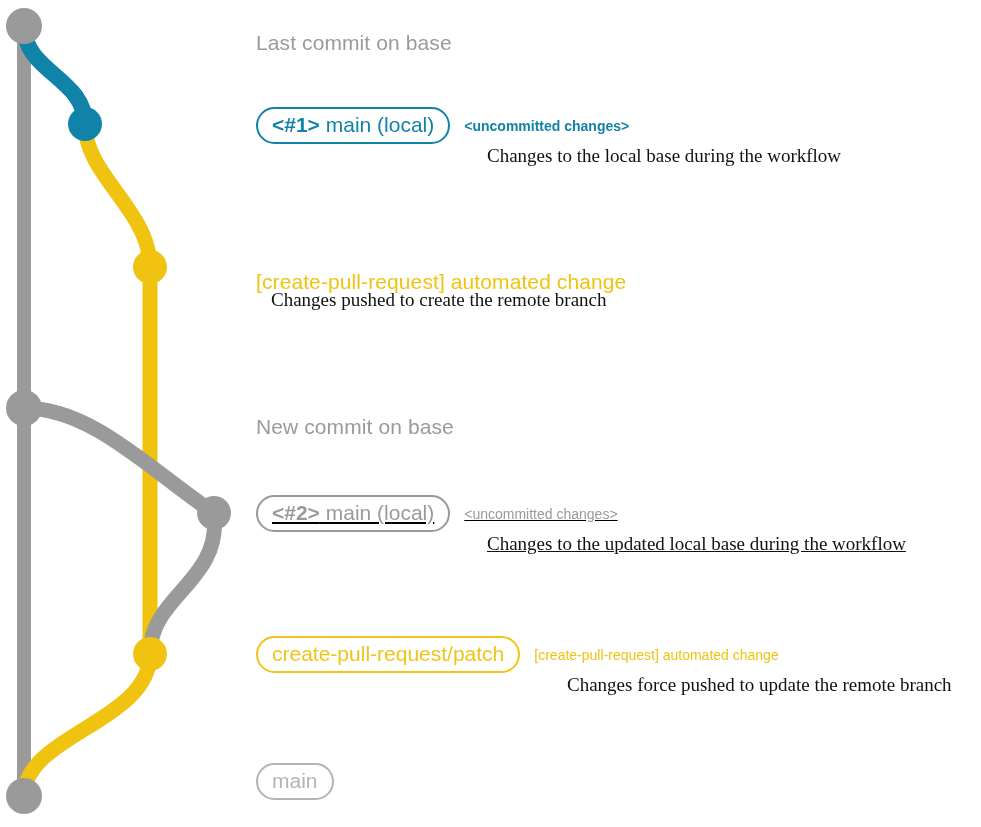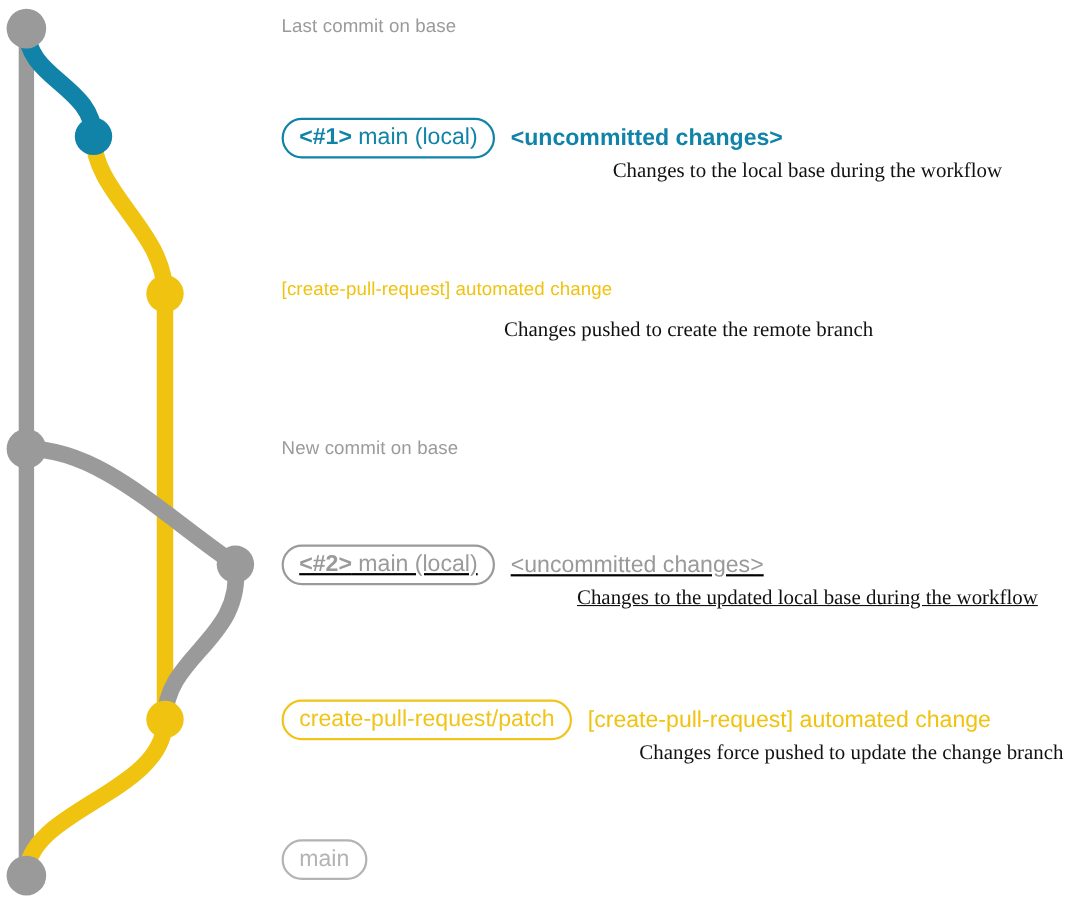--- a/index.html
+++ b/index.html
@@ -33,24 +33,25 @@
   }
 
   .row {
     position: absolute;
     left: 0;
     width: 981px;
   }
 
   
   .heading {
-    font-size: 17px;
+    font-size: 21px;
     font-weight: 400;
     letter-spacing: 0.1px;
     white-space: nowrap;
+    margin-top: 17px;
   }
   .heading.gray   { color: #9a9a9a; }
   .heading.yellow { color: #EFC310; }
 
   
   .pill-line {
     display: flex;
     align-items: center;
     white-space: nowrap;
   }
@@ -65,37 +66,36 @@
     box-sizing: border-box;
   }
   .pill .num { font-weight: 700; }
   .pill .rest { font-weight: 400; }
   .pill-blue   { color: #1183A8; }
   .pill-gray   { color: #9a9a9a; }
   .pill-yellow { color: #F0C419; }
   .pill-main   { color: #b3b3b3; }
 
   .title {
-    font-size: 21px;
+    font-size: 14px;
     font-weight: 400;
     white-space: nowrap;
     margin-left: 14px;
   }
   .title-blue   { color: #1183A8; font-weight: 700; }
   .title-gray   { color: #9a9a9a; }
   .title-yellow { color: #EFC310; }
   .title-merge  { color: #a8a8a8; }
 
   
   .subtext {
     font-family: "Liberation Serif", serif;
     font-size: 19px;
     color: #111111;
     white-space: nowrap;
-    text-align: center;
   }
 </style>
 </head>
 <body>
 
 <svg id="graph-canvas" viewBox="0 0 981 827" width="981" height="827" xmlns="http://www.w3.org/2000/svg">
 
   <path d="M 24 26 L 24 796" stroke="#9a9a9a" stroke-width="14" fill="none" stroke-linecap="butt"></path>
 
   <path d="M 24 26 C 24 72, 85 78, 85 124" stroke="#1183A8" stroke-width="16" fill="none" stroke-linecap="round"></path>
@@ -162,21 +162,21 @@
 
   <div class="row" style="top:636px;">
     <div class="pill-line" style="margin-left:256px;">
       <span class="pill pill-yellow">
         <span class="num"></span><span class="rest">create-pull-request/patch</span>
       </span>
       <span class="title title-yellow">[create-pull-request] automated change</span>
     </div>
   </div>
   <div class="row" style="top:674px;">
-    <div class="subtext" style="margin-left:567px;">Changes force pushed to update the change branch</div>
+    <div class="subtext" style="margin-left:567px;">Changes force pushed to update the remote branch</div>
   </div>
 
   <div class="row" style="top:763px;">
     <div class="pill-line" style="margin-left:256px;">
       <span class="pill pill-main">
         <span class="num"></span><span class="rest">main</span>
       </span>
     </div>
   </div>
 

